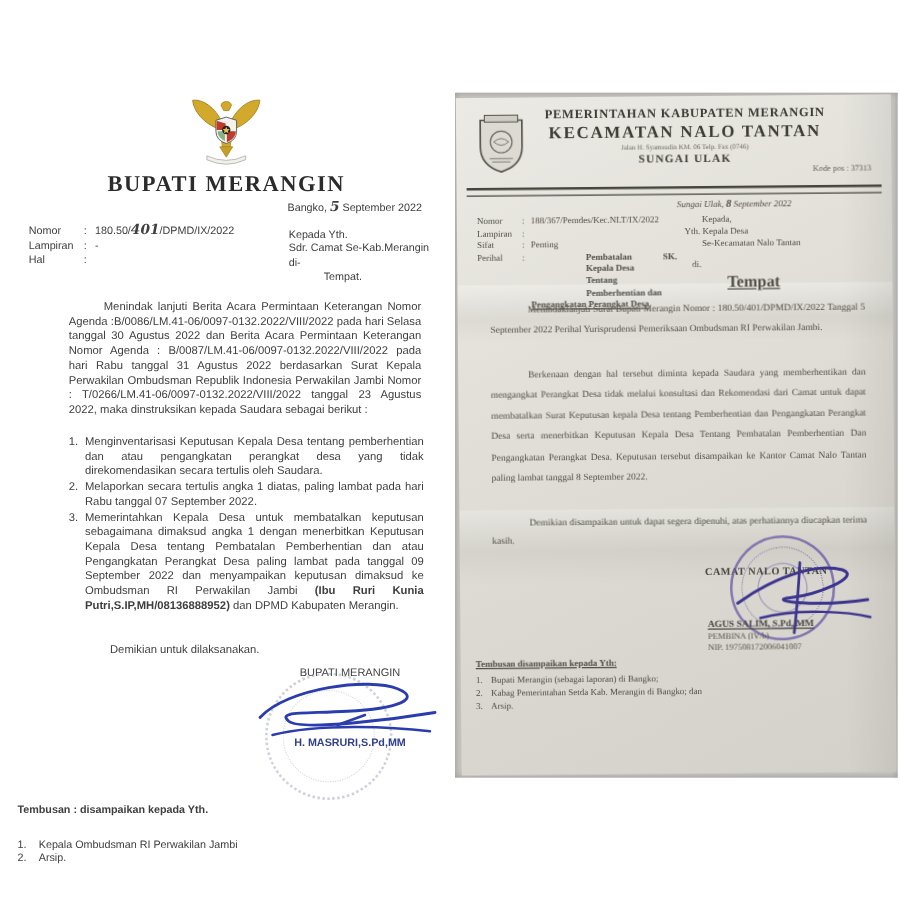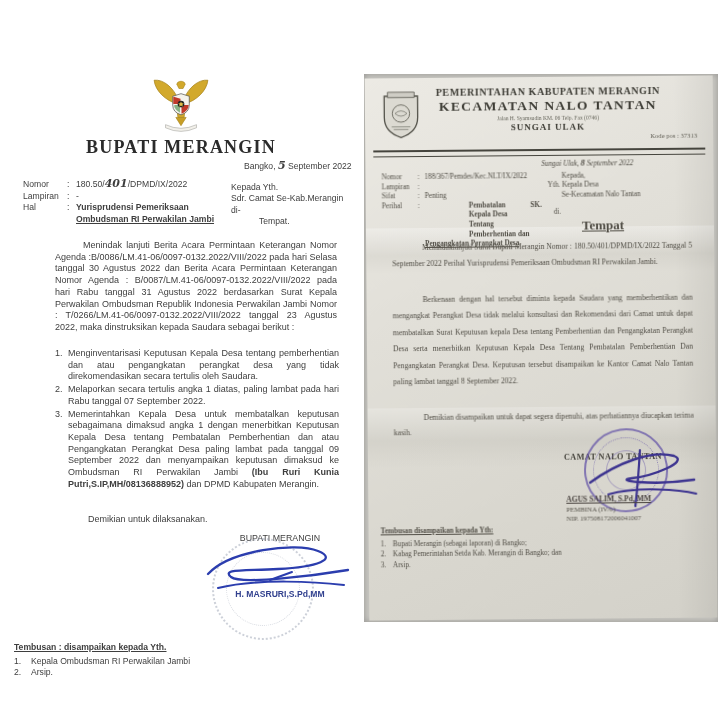--- a/index.html
+++ b/index.html
@@ -5,21 +5,21 @@
   html,body{margin:0;padding:0;}
   body{width:720px;height:720px;background:#ffffff;position:relative;overflow:hidden;
        font-family:"Liberation Sans",sans-serif;}
   .canvas{position:absolute;inset:0;background:#ffffff;}
 
   
   .letter-left{position:absolute;left:0;top:0;width:362px;height:720px;color:#3e3e3e;}
   .letter-left .emblem{position:absolute;left:150px;top:70px;width:62px;height:68px;}
   .letter-left .lh-title{position:absolute;left:0;top:137px;width:362px;margin:0;text-align:center;
       font-family:"Liberation Serif",serif;font-size:18px;font-weight:600;letter-spacing:1.2px;color:#2b2b2b;}
-  .ldate{position:absolute;left:244px;top:161px;font-size:8.6px;white-space:nowrap;text-align:right;}
+  .ldate{position:absolute;left:230px;top:161px;font-size:8.6px;white-space:nowrap;text-align:right;}
   .hand{font-family:"DejaVu Serif",serif;font-style:italic;font-weight:bold;font-size:11px;line-height:8px;}
   .lmeta{position:absolute;left:23px;top:179px;width:205px;font-size:8.6px;line-height:11.6px;}
   .mrow{display:flex;}
   .ml{width:44px;flex:none;}
   .mc{width:9px;flex:none;}
   .mv{flex:1;}
   .hal-b{font-weight:bold;}
   .hal-u{font-weight:bold;text-decoration:underline;}
   .lrecip{position:absolute;left:231px;top:182px;font-size:8.6px;line-height:11.4px;}
   .lrecip .tempat{padding-left:28px;}
@@ -31,21 +31,21 @@
   .ins .itext{flex:1;text-align:justify;}
   .lclosing{position:absolute;left:88px;top:514px;margin:0;font-size:9px;}
   .lsig-title{position:absolute;left:205px;top:533px;width:150px;text-align:center;font-size:8.8px;}
   .ghost-stamp{position:absolute;left:212px;top:538px;width:98px;height:98px;border-radius:50%;
       border:2px dotted rgba(130,140,160,0.40);}
   .ghost-stamp .inner{position:absolute;inset:12px;border-radius:50%;border:1px dotted rgba(130,140,160,0.30);}
   .lsig-svg{position:absolute;left:200px;top:542px;width:152px;height:58px;}
   .lsig-name{position:absolute;left:200px;top:589px;width:160px;text-align:center;font-size:8.6px;
       font-weight:bold;color:#32418f;}
   .ltemb{position:absolute;left:14px;top:642px;font-size:8.6px;line-height:11.2px;}
-  .ltemb .ttitle{font-weight:bold;text-decoration:underline;margin-bottom:3px;}
+  .ltemb .ttitle{font-weight:bold;margin-bottom:17px;}
   .titem{display:flex;}
   .titem .num{width:17px;flex:none;}
 
   
   .photo{position:absolute;left:364px;top:74px;width:354px;height:548px;background:#c7c6c1;
       box-shadow:inset 0 0 6px rgba(0,0,0,.25);}
   .paper{position:absolute;left:3px;top:3px;right:3px;bottom:3px;transform:rotate(-0.5deg);
       background:linear-gradient(155deg,#eceae4 0%,#e2e0d9 35%,#d9d7cf 70%,#d3d1c9 100%);
       font-family:"Liberation Serif","DejaVu Serif",serif;color:#514e46;filter:blur(0.3px);}
   .crease{position:absolute;left:0;right:0;pointer-events:none;}
@@ -132,24 +132,20 @@
         <span class="mv"><span>180.50/</span><span class="hand">401</span><span>/DPMD/IX/2022</span></span>
       </div>
       <div class="mrow">
         <span class="ml">Lampiran</span>
         <span class="mc">:</span>
         <span class="mv">-</span>
       </div>
       <div class="mrow">
         <span class="ml">Hal</span>
         <span class="mc">:</span>
-        <span class="mv">
-          <div class="hal-b">Yurisprudensi Pemeriksaan</div>
-          <div class="hal-u">Ombudsman RI Perwakilan Jambi</div>
-        </span>
       </div>
     </div>
 
     <div class="lrecip">
       <div>Kepada Yth.</div>
       <div>Sdr. Camat Se-Kab.Merangin</div>
       <div>di-</div>
       <div class="tempat">Tempat.</div>
     </div>
 

